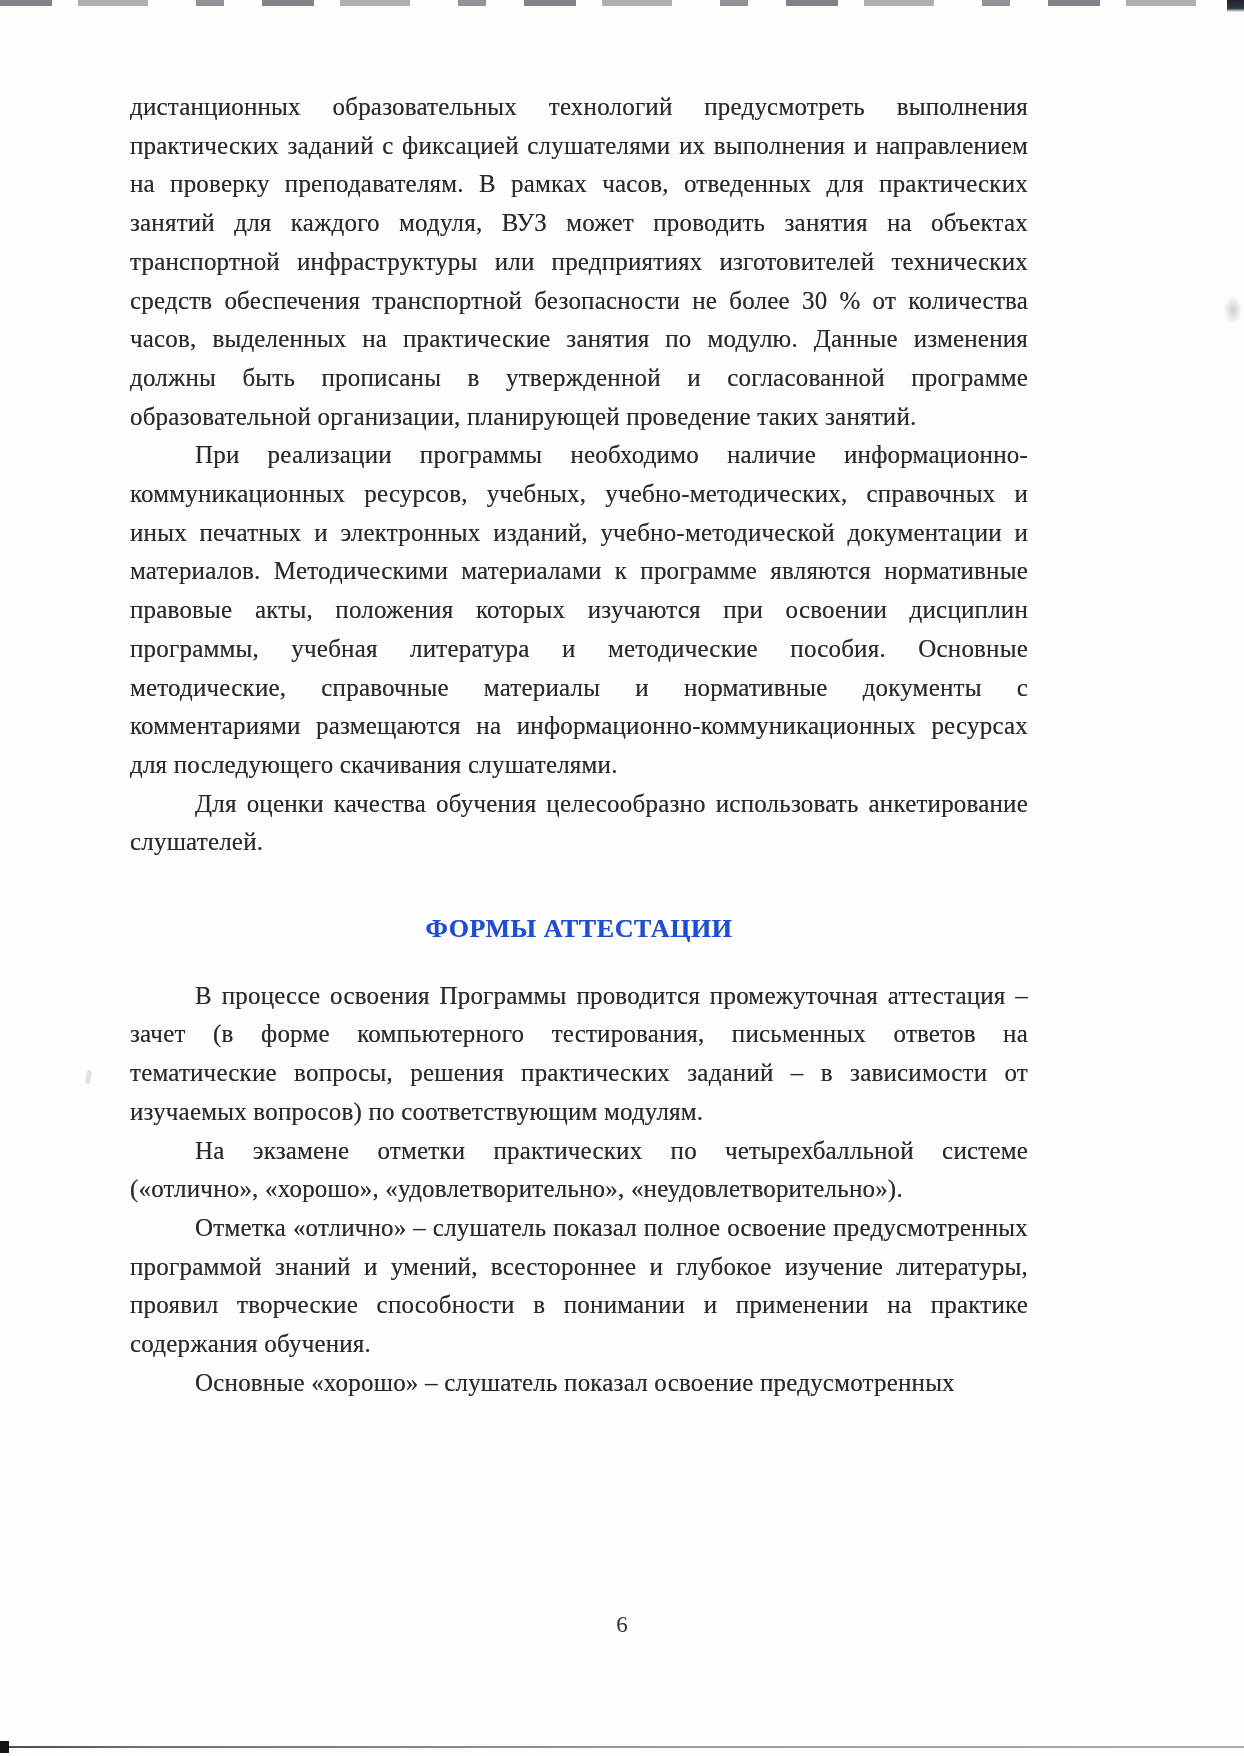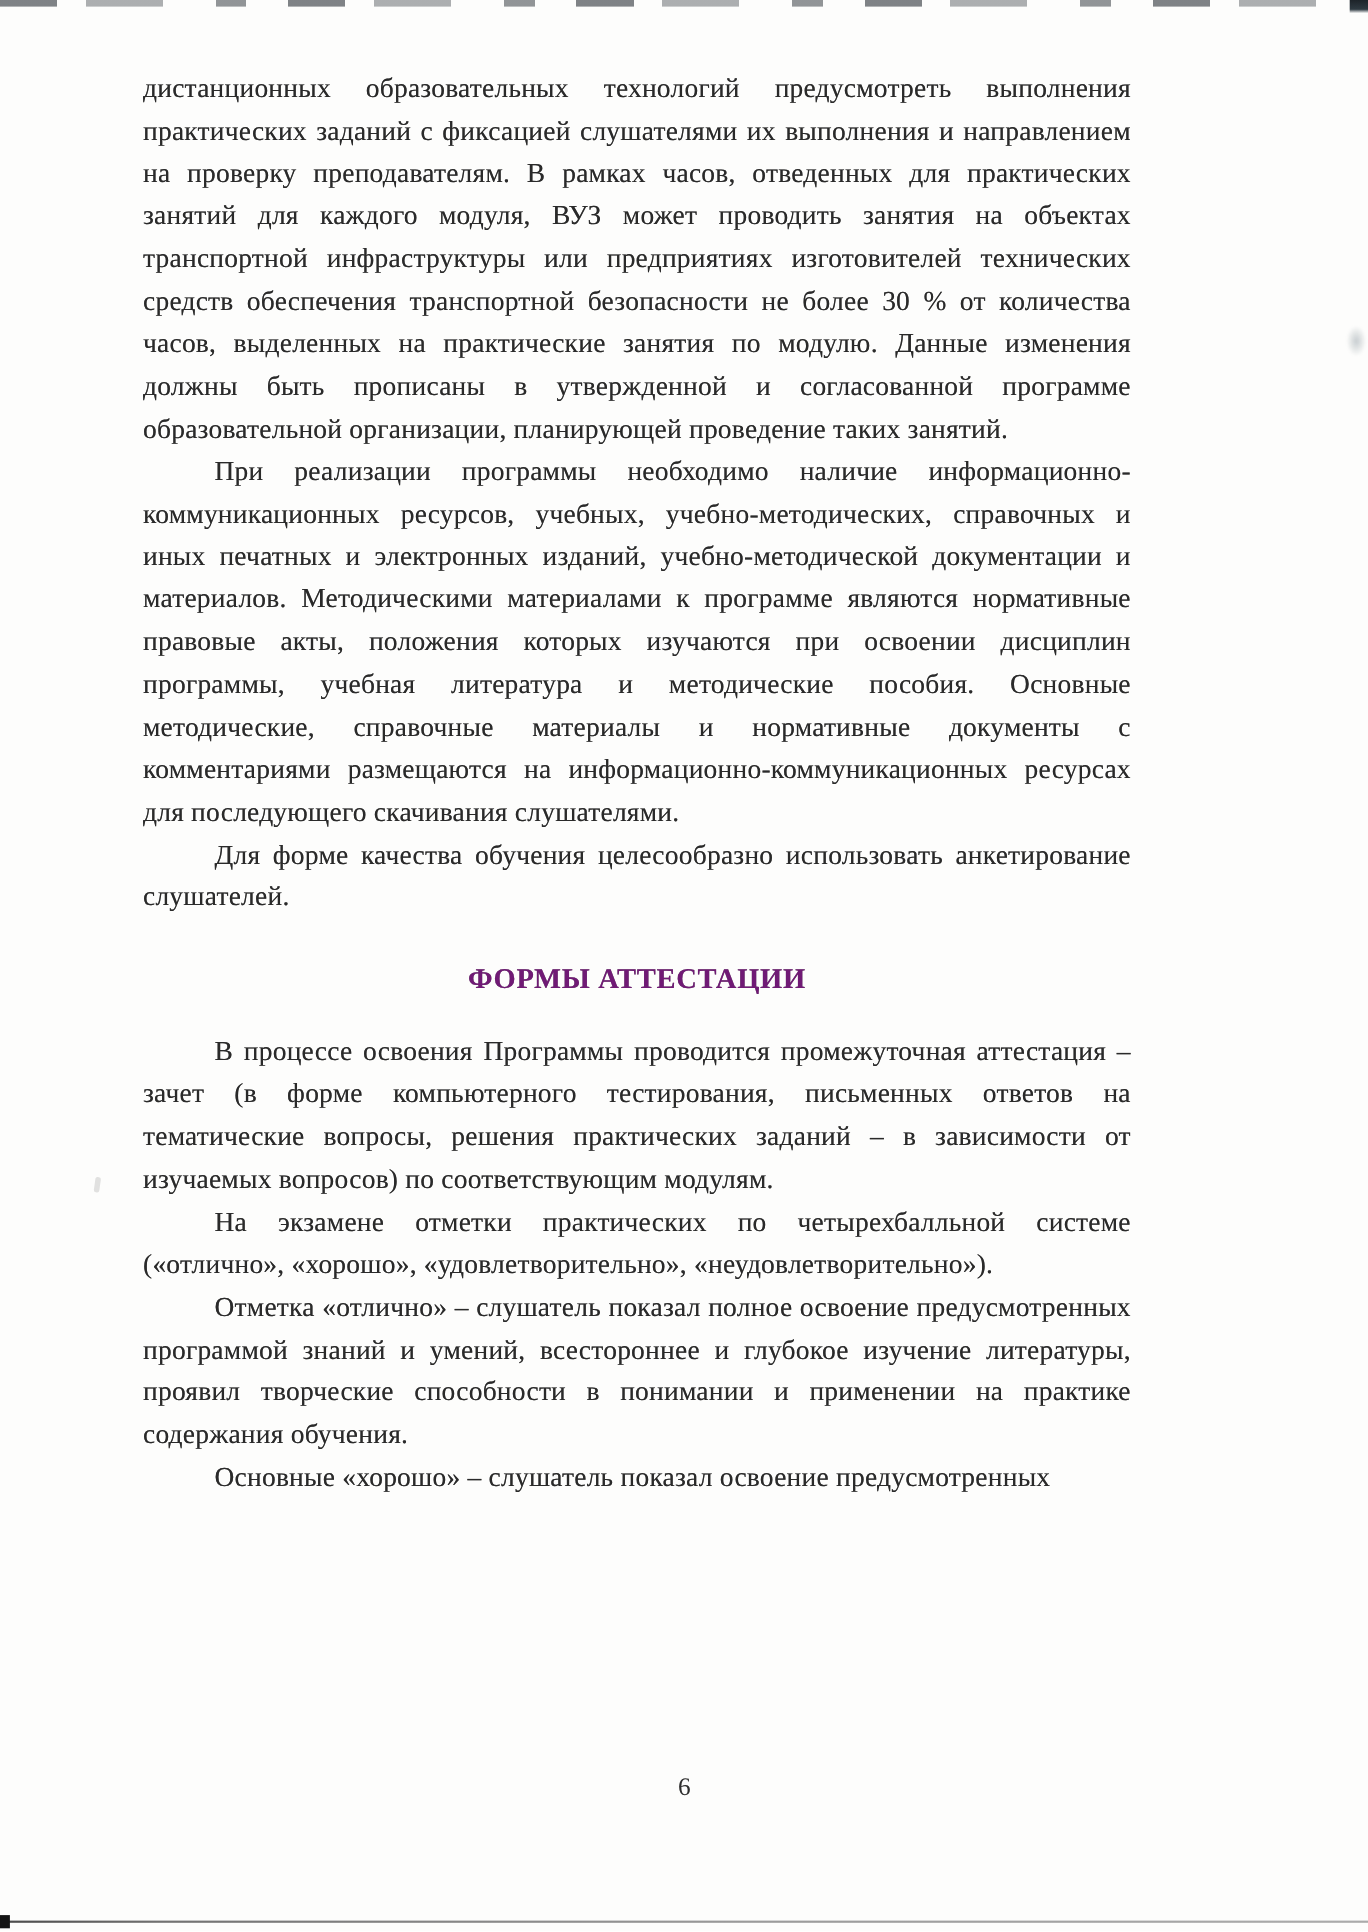--- a/index.html
+++ b/index.html
@@ -63,45 +63,45 @@
   }
   .artifact-bottom-left-blob {
     position: absolute;
     left: 0; top: 1741px;
     width: 9px; height: 12px;
     background: #141414;
   }
   
   .content {
     position: absolute;
-    top: 62px;
+    top: 88px;
     left: 130px;
     width: 898px;
     color: #2a2a2a;
     font-size: 25px;
     line-height: 38.7px;
     text-align: justify;
     letter-spacing: 0.2px;
     text-shadow: 0 0 0.5px rgba(20,20,20,0.55);
   }
   .content p.paragraph {
     margin: 0;
     text-indent: 65px;
   }
   .content p.paragraph.no-indent {
     text-indent: 0;
   }
   .content h2.heading {
-    margin: 35px 0 28px 0;
+    margin: 48px 0 28px 0;
     font-size: 26px;
     line-height: 38.7px;
     font-weight: bold;
     text-align: center;
     text-indent: 0;
-    color: #701a75;
+    color: #1d4ed8;
     letter-spacing: 0.6px;
   }
   .page-number {
     position: absolute;
     top: 1612px;
     left: 0;
     width: 100%;
     text-align: center;
     font-size: 23px;
     color: #2e2e2e;
@@ -113,21 +113,21 @@
 <div class="page">
 
   <div class="artifact-top-edge"></div>
   <div class="artifact-top-right"></div>
   <div class="artifact-right-smudge"></div>
   <div class="artifact-left-tick"></div>
 
   <div class="content">
       <p class="paragraph no-indent">дистанционных образовательных технологий предусмотреть выполнения практических заданий с фиксацией слушателями их выполнения и направлением на проверку преподавателям. В рамках часов, отведенных для практических занятий для каждого модуля, ВУЗ может проводить занятия на объектах транспортной инфраструктуры или предприятиях изготовителей технических средств обеспечения транспортной безопасности не более 30 % от количества часов, выделенных на практические занятия по модулю. Данные изменения должны быть прописаны в утвержденной и согласованной программе образовательной организации, планирующей проведение таких занятий.</p>
       <p class="paragraph">При реализации программы необходимо наличие информационно-коммуникационных ресурсов, учебных, учебно-методических, справочных и иных печатных и электронных изданий, учебно-методической документации и материалов. Методическими материалами к программе являются нормативные правовые акты, положения которых изучаются при освоении дисциплин программы, учебная литература и методические пособия. Основные методические, справочные материалы и нормативные документы с комментариями размещаются на информационно-коммуникационных ресурсах для последующего скачивания слушателями.</p>
-      <p class="paragraph">Для форме качества обучения целесообразно использовать анкетирование слушателей.</p>
+      <p class="paragraph">Для оценки качества обучения целесообразно использовать анкетирование слушателей.</p>
       <h2 class="heading">ФОРМЫ АТТЕСТАЦИИ</h2>
       <p class="paragraph">В процессе освоения Программы проводится промежуточная аттестация – зачет (в форме компьютерного тестирования, письменных ответов на тематические вопросы, решения практических заданий – в зависимости от изучаемых вопросов) по соответствующим модулям.</p>
       <p class="paragraph">На экзамене отметки практических по четырехбалльной системе («отлично», «хорошо», «удовлетворительно», «неудовлетворительно»).</p>
       <p class="paragraph">Отметка «отлично» – слушатель показал полное освоение предусмотренных программой знаний и умений, всестороннее и глубокое изучение литературы, проявил творческие способности в понимании и применении на практике содержания обучения.</p>
       <p class="paragraph">Основные «хорошо» – слушатель показал освоение предусмотренных</p>
     </div>
 
   <div class="page-number">6</div>
 
   <div class="artifact-bottom-line"></div>

